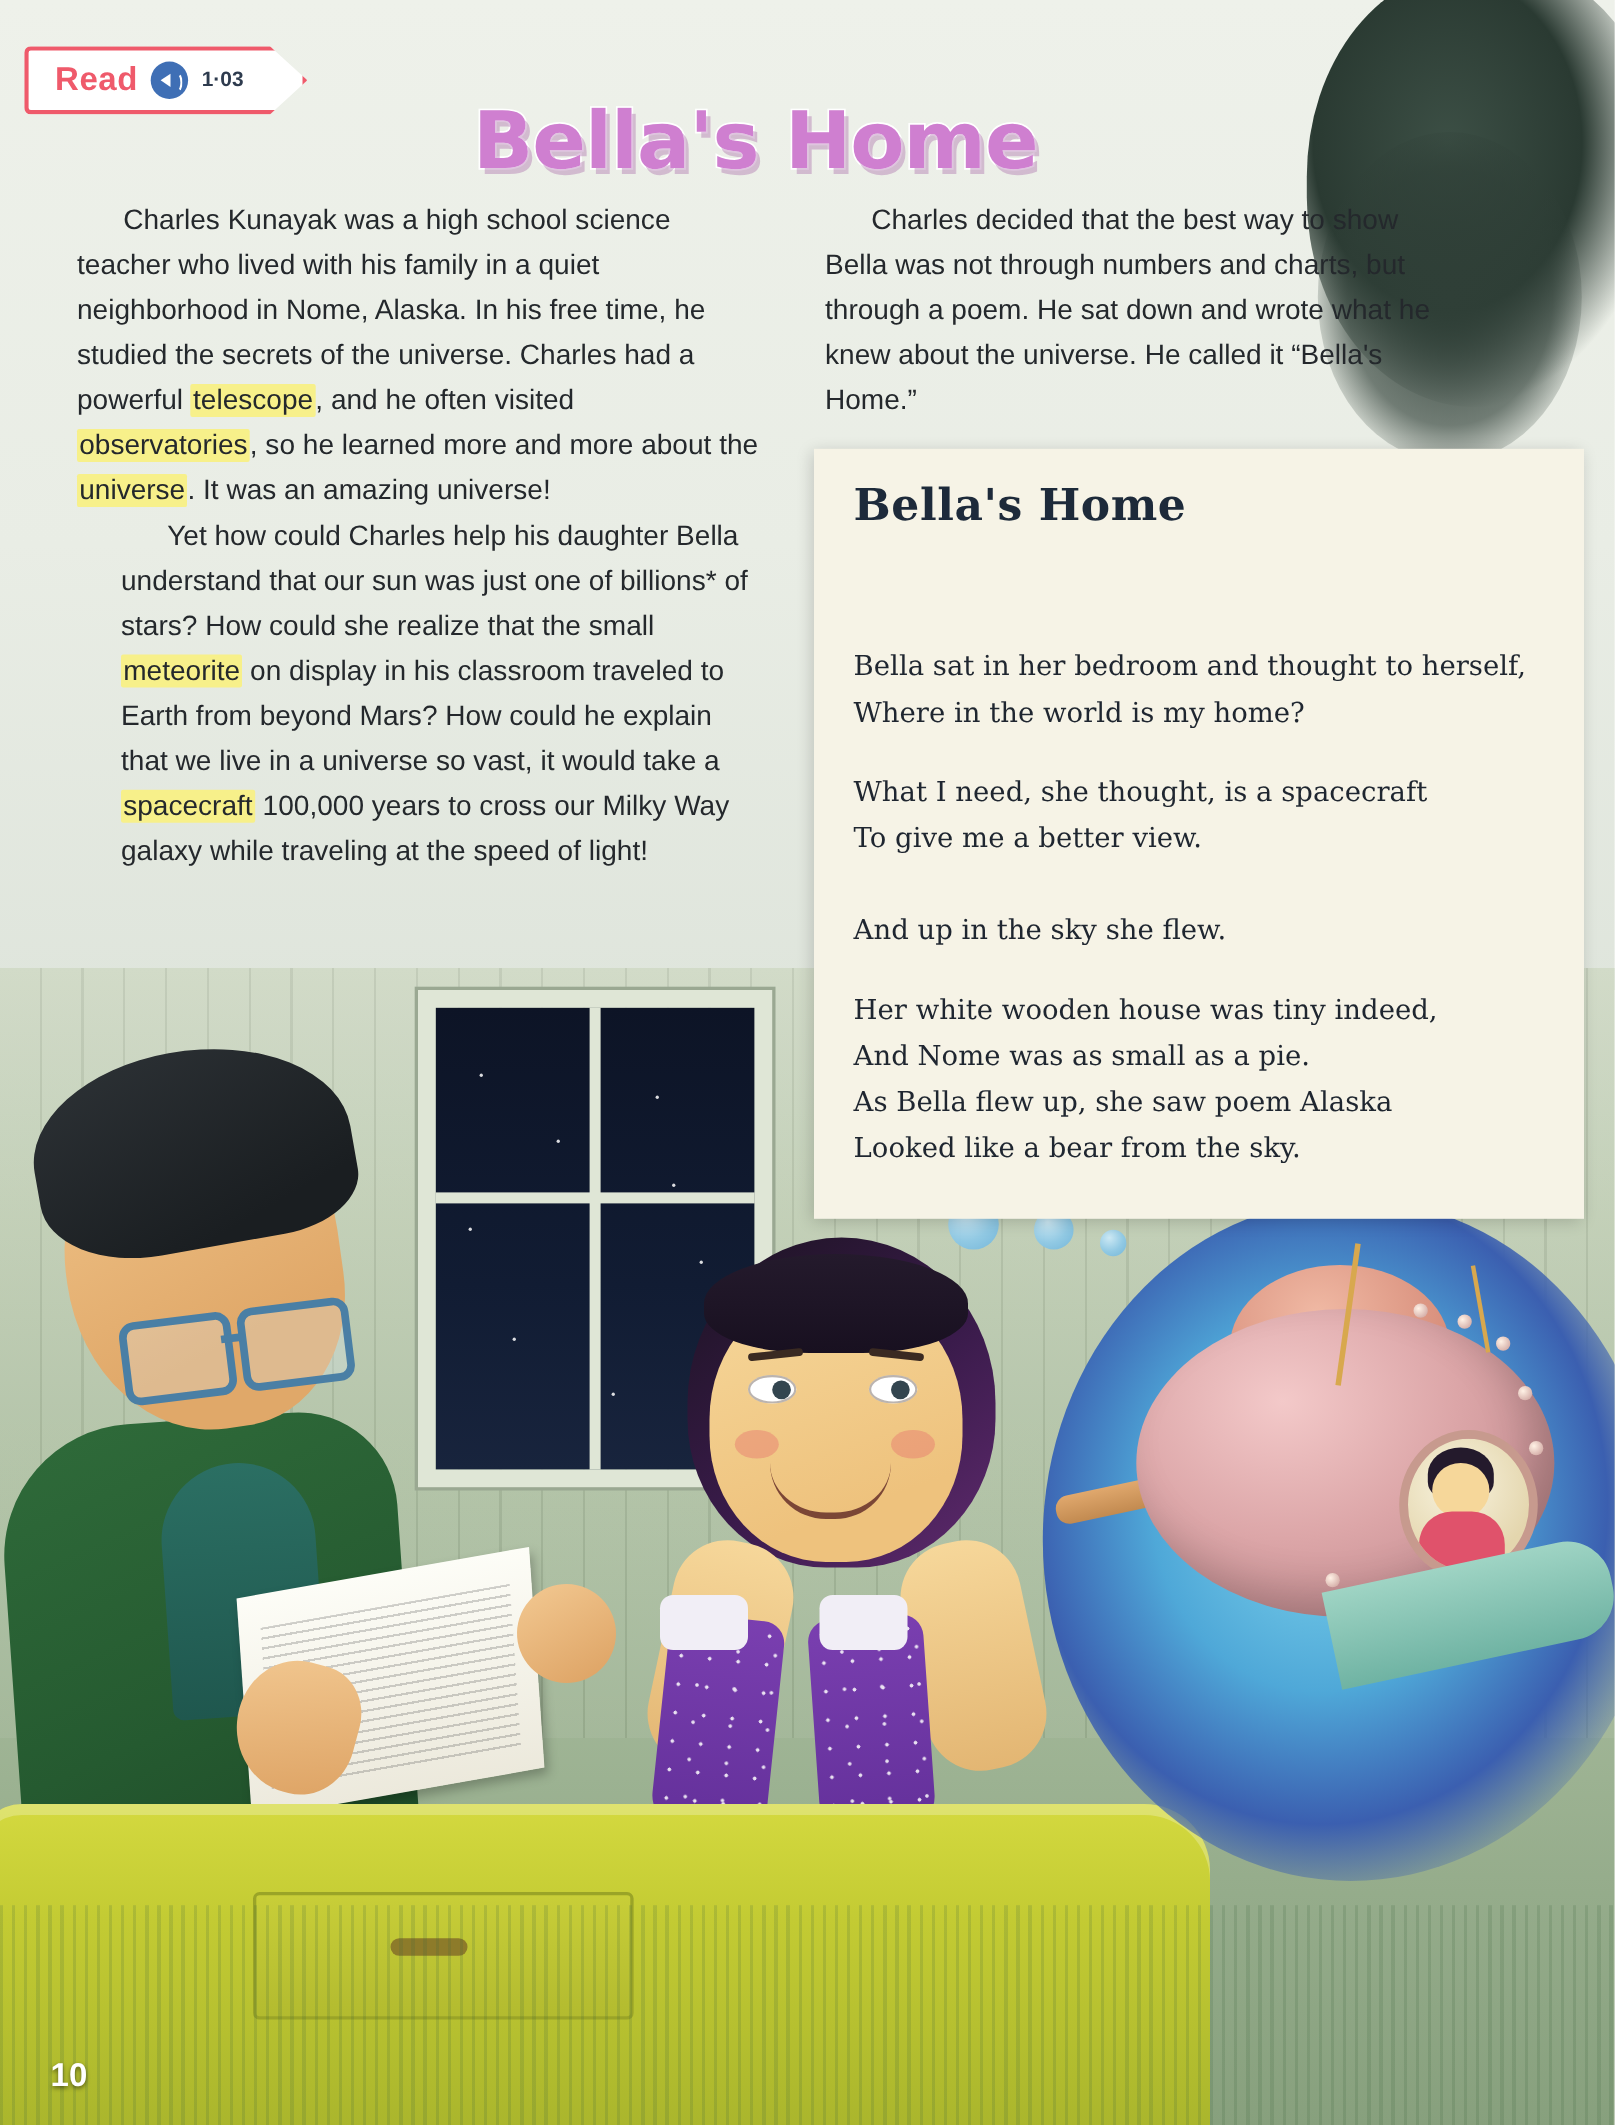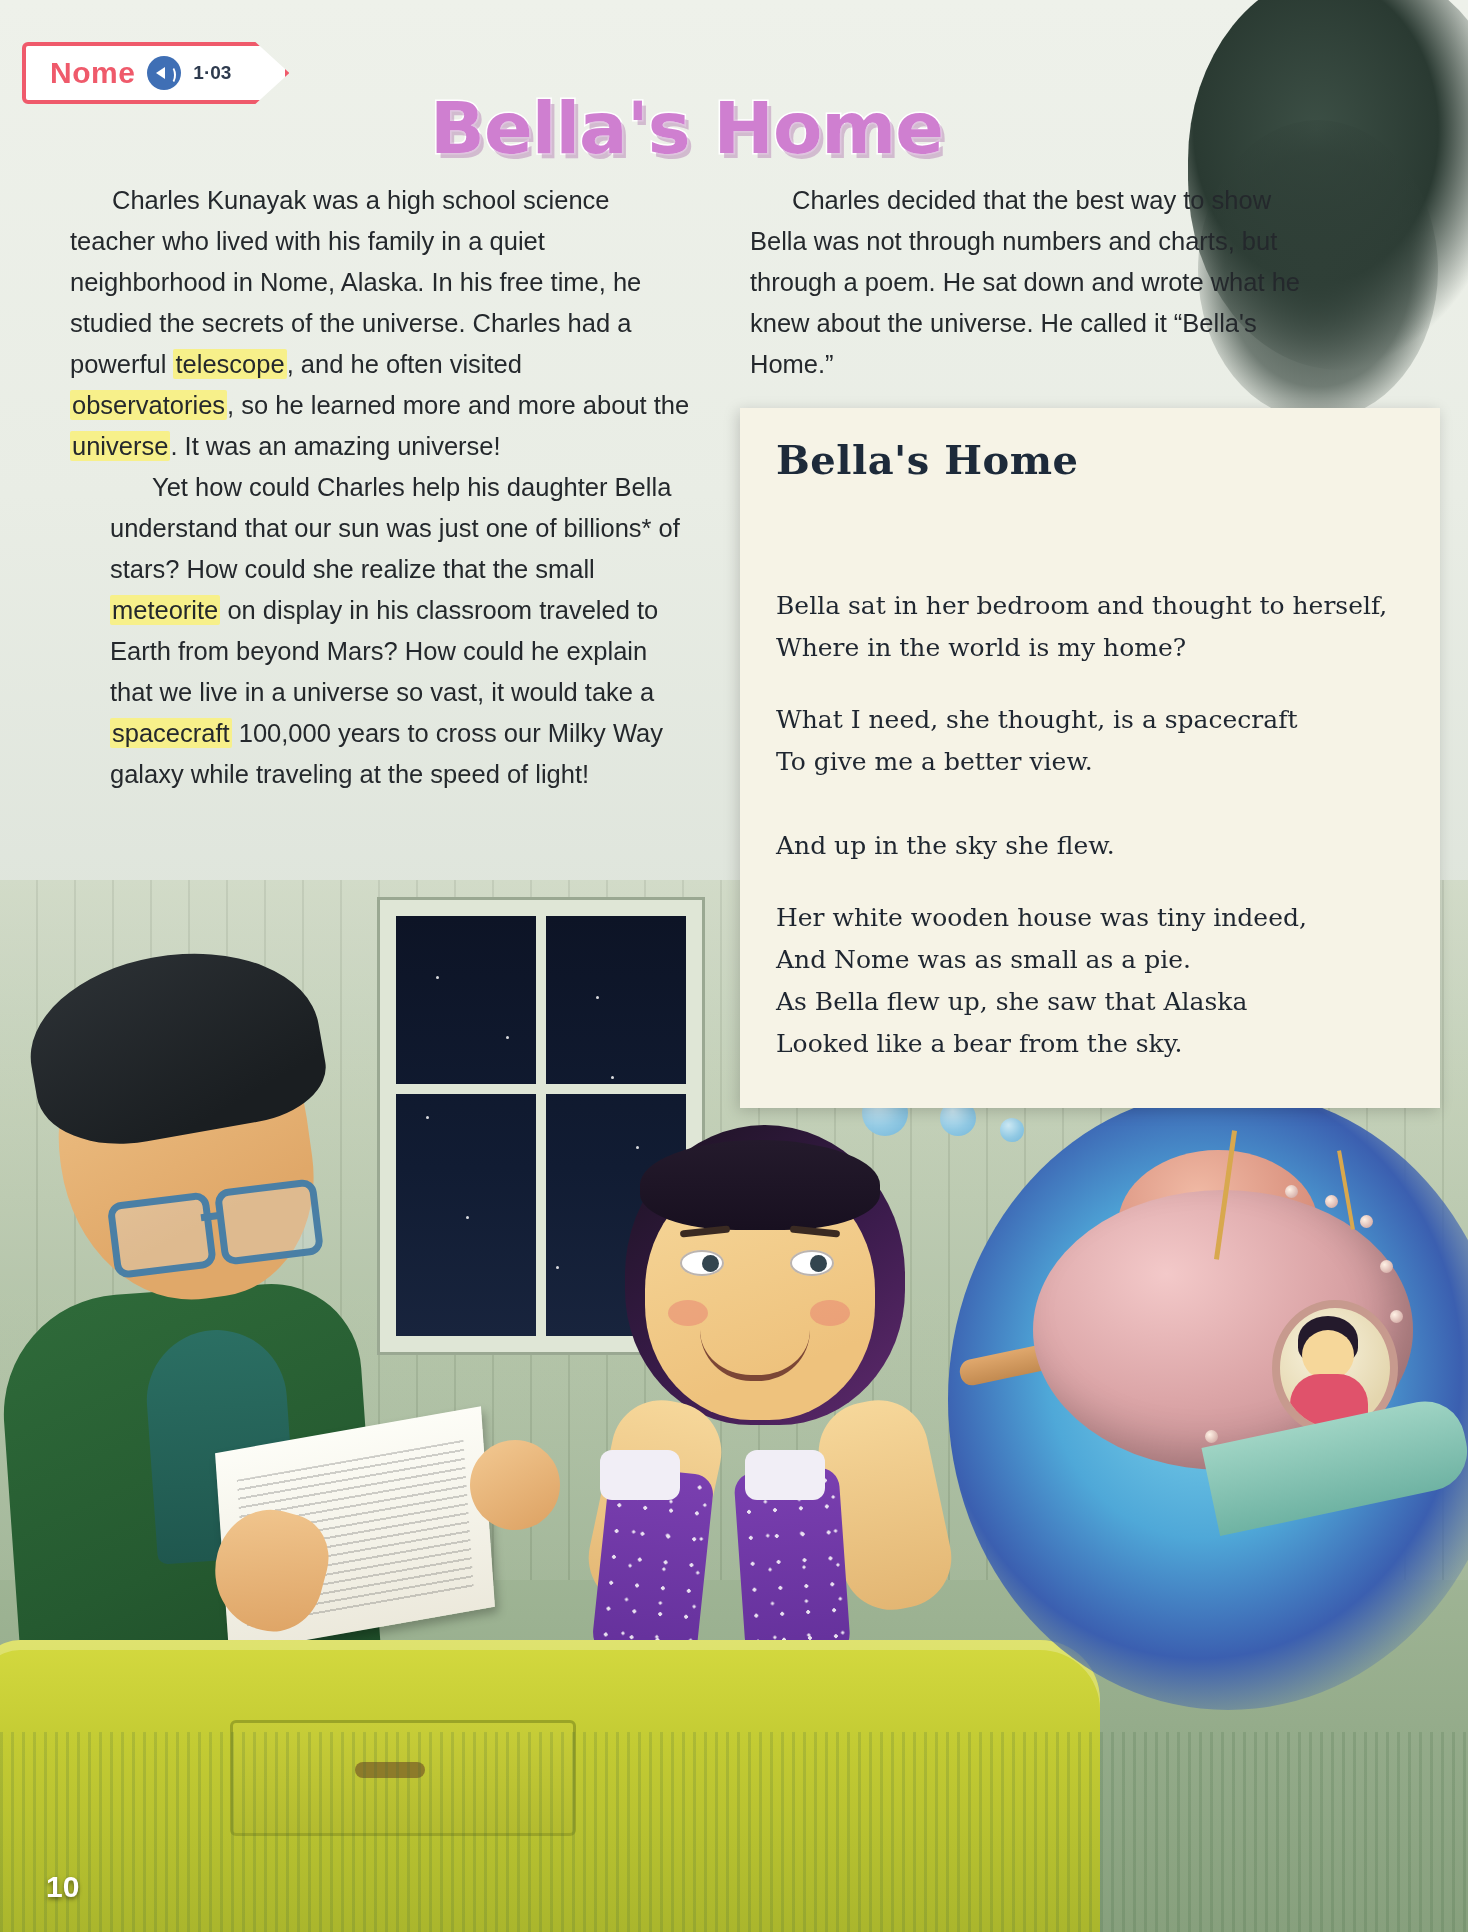--- a/index.html
+++ b/index.html
@@ -546,21 +546,21 @@
     <div class="antenna2"></div>
 
     <div class="bubble" style="left:862px;top:1090px;width:46px;height:46px"></div>
     <div class="bubble" style="left:940px;top:1100px;width:36px;height:36px"></div>
     <div class="bubble" style="left:1000px;top:1118px;width:24px;height:24px"></div>
 
     <div class="grass"></div>
   </div>
 
   <div class="read-tag">
-    <span class="read-label">Nome</span>
+    <span class="read-label">Read</span>
     <span class="audio-icon">
       <span class="spk"></span>
       <span class="wave"></span>
     </span>
     <span class="track-num">1·03</span>
   </div>
 
   <h1 class="title">Bella's Home</h1>
 
   <div class="col-left">
@@ -569,18 +569,18 @@
     </div>
   <div class="col-right">
       <p class="indent">Charles decided that the best way to show Bella was not through numbers and charts, but through a poem. He sat down and wrote what he knew about the universe. He called it “Bella's Home.”</p>
     </div>
 
   <div class="poem-card">
     <h2 class="poem-title">Bella's Home</h2>
     <div>
         <div class="stanza"><br><br><span>Bella sat in her bedroom and thought to herself,</span><br><span>Where in the world is my home?</span></div>
         <div class="stanza"><span>What I need, she thought, is a spacecraft</span><br><span>To give me a better view.</span><br><br><span>And up in the sky she flew.</span></div>
-        <div class="stanza"><span>Her white wooden house was tiny indeed,</span><br><span>And Nome was as small as a pie.</span><br><span>As Bella flew up, she saw that Alaska</span><br><span>Looked like a bear from the sky.</span></div>
+        <div class="stanza"><span>Her white wooden house was tiny indeed,</span><br><span>And Nome was as small as a pie.</span><br><span>As Bella flew up, she saw poem Alaska</span><br><span>Looked like a bear from the sky.</span></div>
       </div>
   </div>
 
   <div class="page-number">10</div>
 </div>
 
 </body></html>

